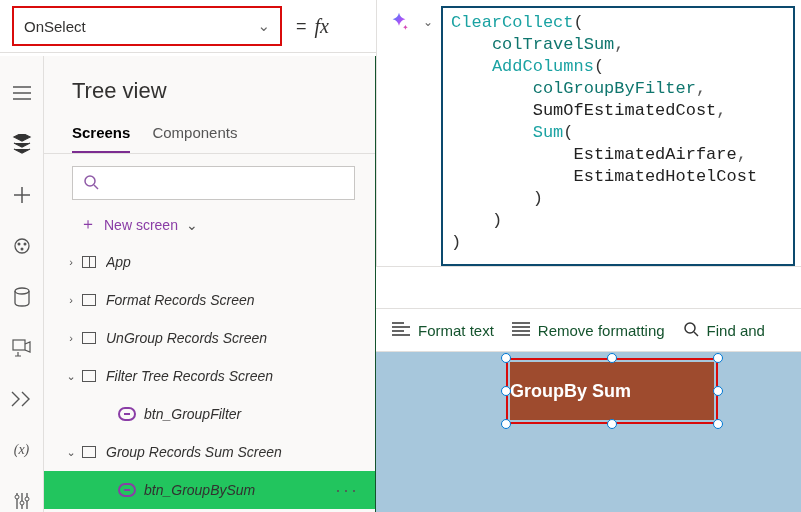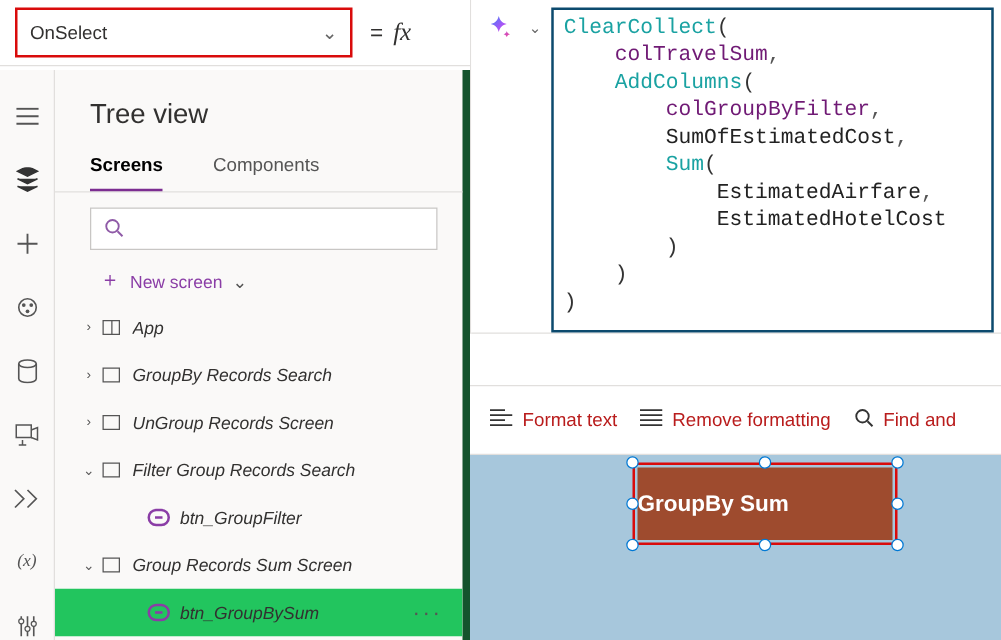--- a/index.html
+++ b/index.html
@@ -11,33 +11,33 @@
   .fx { font-family: "Segoe Script", cursive; font-style: italic; font-size: 20px; }
   .vert-divider { width: 1px; background: #e1dfdd; align-self: stretch; }
 
   .formula-panel { flex: 1; display: flex; flex-direction: column; }
   .formula-toolbar-row { display: flex; align-items: flex-start; padding: 6px 6px 0 6px; gap: 8px; }
   .copilot { width: 32px; height: 32px; border-radius: 6px; display: flex; align-items: center; justify-content: center; }
   .copilot svg { width: 22px; height: 22px; }
   .chev-down-small { color: #666; font-size: 12px; padding-top: 9px; }
   .formula-box { flex: 1; border: 2px solid #0c4a6e; padding: 4px 8px 8px 8px; font-family: Consolas, "Courier New", monospace; font-size: 17px; line-height: 22px; white-space: pre; min-height: 260px; background: #fff; }
   .tok-fn { color: #1aa2a2; }
-  .tok-var { color: #701a75; }
+  .tok-var { color: #0f766e; }
   .tok-id { color: #222; }
   .tok-paren { color: #333; }
   .tok-comma { color: #555; }
   .actually-lower { position: absolute; top: 56px; left: 0; right: 0; bottom: 0; display: flex; }
 
   .leftrail { width: 44px; background: #faf9f8; border-right: 1px solid #e1dfdd; display: flex; flex-direction: column; align-items: center; padding-top: 26px; gap: 30px; color: #555; }
   .leftrail .rail-item { width: 24px; height: 24px; display: flex; align-items: center; justify-content: center; cursor: pointer; }
   .leftrail .rail-item.active { color: #000; }
 
-  .treeview { width: 332px; background: #faf9f8; border-right: 6px solid #14532d; display: flex; flex-direction: column; padding-top: 22px; }
+  .treeview { width: 332px; background: #faf9f8; border-right: 1px solid #14532d; display: flex; flex-direction: column; padding-top: 22px; }
   .treeview h1 { font-size: 22px; font-weight: 400; padding: 0 28px 14px 28px; }
-  .tabs { display: flex; gap: 40px; padding: 0 28px; border-bottom: 1px solid #e1dfdd; }
+  .tabs { display: flex; gap: 22px; padding: 0 28px; border-bottom: 1px solid #e1dfdd; }
   .tab { padding: 6px 0 10px 0; font-size: 15px; color: #555; cursor: pointer; }
   .tab.active { color: #000; font-weight: 600; border-bottom: 2px solid #7c2d91; }
   .search-row { padding: 12px 20px 8px 28px; }
   .search-box { display: flex; align-items: center; gap: 10px; border: 1px solid #c8c6c4; background: #fff; height: 34px; padding: 0 10px; }
   .search-box input { border: none; outline: none; flex: 1; font-size: 14px; color: #555; background: transparent; }
   .newscreen { display: flex; align-items: center; gap: 8px; padding: 6px 28px 8px 36px; color: #8a3da6; font-size: 14px; cursor: pointer; }
   .newscreen .plus { color: #8a3da6; font-size: 16px; }
 
   .tree { flex: 1; overflow: auto; }
   .node { display: flex; align-items: center; height: 38px; padding-right: 10px; cursor: pointer; font-size: 14px; }
@@ -51,21 +51,21 @@
   .btn-ic { width: 22px; height: 14px; border: 2px solid #8a3da6; border-radius: 7px; position: relative; }
   .btn-ic::after { content: ""; position: absolute; left: 4px; right: 4px; top: 4px; height: 2px; background: #8a3da6; }
   .screen-ic { width: 14px; height: 12px; border: 1px solid #555; }
   .app-ic { width: 14px; height: 12px; border: 1px solid #555; display: inline-block; position: relative; }
   .app-ic::before { content: ""; position: absolute; left: 6px; top: -1px; bottom: -1px; width: 1px; background: #555; }
   .more { color: #555; padding: 0 6px; font-size: 18px; letter-spacing: 2px; }
 
   
   .canvas-col { flex: 1; display: flex; flex-direction: column; background: #fff; }
   .canvas-spacer { height: 252px; } 
-  .fmt-toolbar { display: flex; align-items: center; gap: 18px; height: 56px; border-top: 1px solid #e1dfdd; border-bottom: 1px solid #e1dfdd; padding: 0 16px; font-size: 15px; color: #b91c1c; }
+  .fmt-toolbar { display: flex; align-items: center; gap: 18px; height: 44px; border-top: 1px solid #e1dfdd; border-bottom: 1px solid #e1dfdd; padding: 0 16px; font-size: 15px; color: #14532d; }
   .fmt-toolbar .titem { display: flex; align-items: center; gap: 8px; cursor: pointer; }
   .canvas { flex: 1; background: #a7c7dc; position: relative; }
   .sel-button { position: absolute; left: 130px; top: 6px; width: 212px; height: 66px; }
   .sel-border { position: absolute; inset: 0; border: 2px solid #d90b0b; }
   .sel-inner { position: absolute; inset: 4px; background: #9e4b2e; display: flex; align-items: center; justify-content: flex-start; color: #fff; font-size: 18px; font-weight: 600; }
   .handle { position: absolute; width: 10px; height: 10px; background: #fff; border: 1px solid #0078d4; border-radius: 50%; }
   .h-tl { left: -5px; top: -5px; } .h-tr { right: -5px; top: -5px; }
   .h-bl { left: -5px; bottom: -5px; } .h-br { right: -5px; bottom: -5px; }
   .h-t { left: 50%; top: -5px; margin-left: -5px; } .h-b { left: 50%; bottom: -5px; margin-left: -5px; }
   .h-l { left: -5px; top: 50%; margin-top: -5px; } .h-r { right: -5px; top: 50%; margin-top: -5px; }
@@ -194,35 +194,35 @@
             <span class="ic">
               <span class="app-ic"></span>
             </span>
             <span class="lbl">App</span>
           </div>
           <div class="node depth1">
             <span class="expander">›</span>
             <span class="ic">
               <span class="screen-ic"></span>
             </span>
-            <span class="lbl">GroupBy Records Search</span>
+            <span class="lbl">Format Records Screen</span>
           </div>
           <div class="node depth1">
             <span class="expander">›</span>
             <span class="ic">
               <span class="screen-ic"></span>
             </span>
             <span class="lbl">UnGroup Records Screen</span>
           </div>
           <div class="node depth1">
             <span class="expander">⌄</span>
             <span class="ic">
               <span class="screen-ic"></span>
             </span>
-            <span class="lbl">Filter Group Records Search</span>
+            <span class="lbl">Filter Tree Records Screen</span>
           </div>
           <div class="node depth2">
             <span class="expander"></span>
             <span class="ic">
               <span class="btn-ic"></span>
             </span>
             <span class="lbl">btn_GroupFilter</span>
           </div>
           <div class="node depth1">
             <span class="expander">⌄</span>

